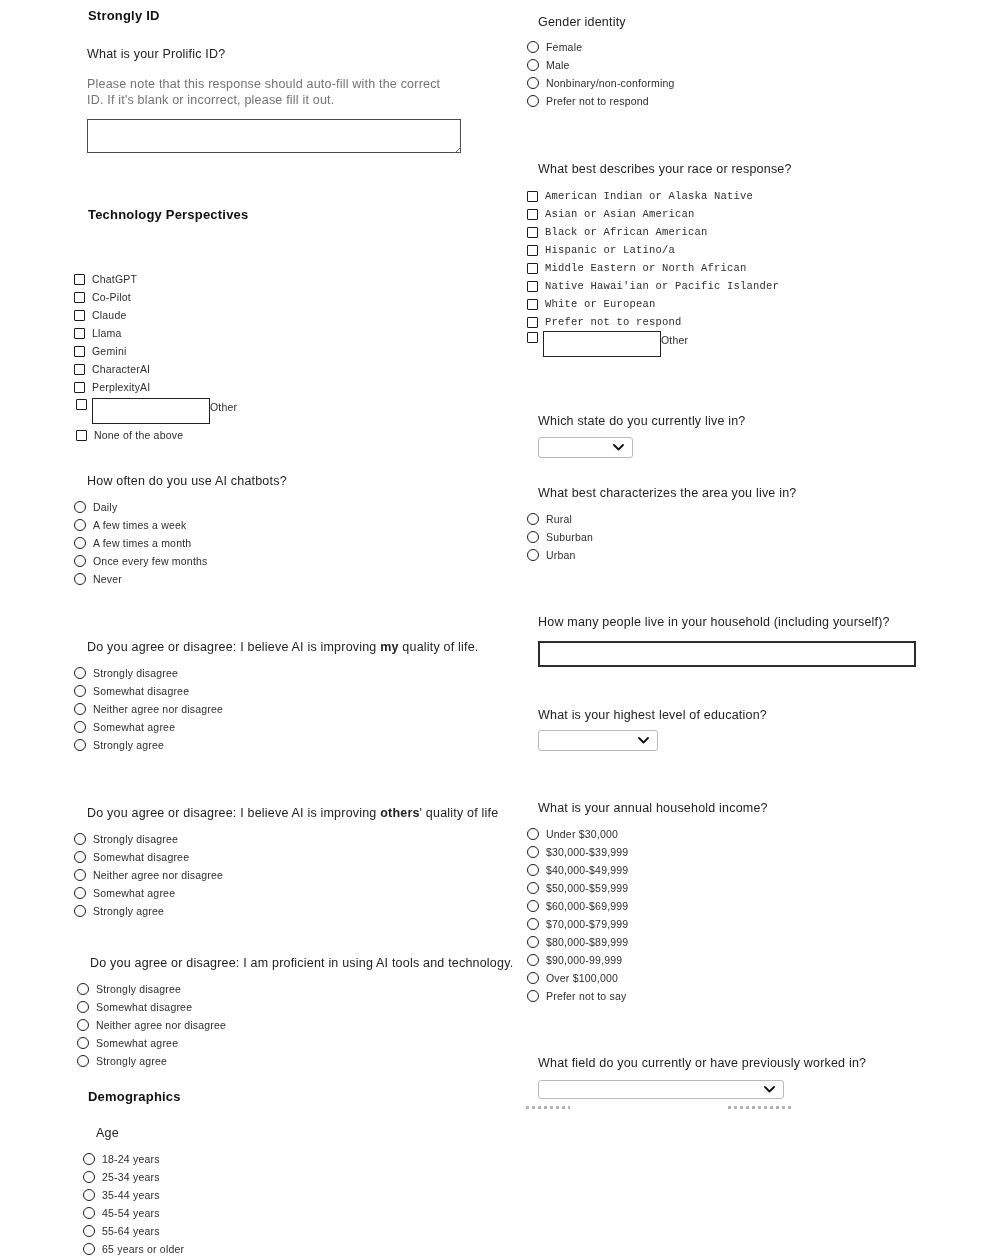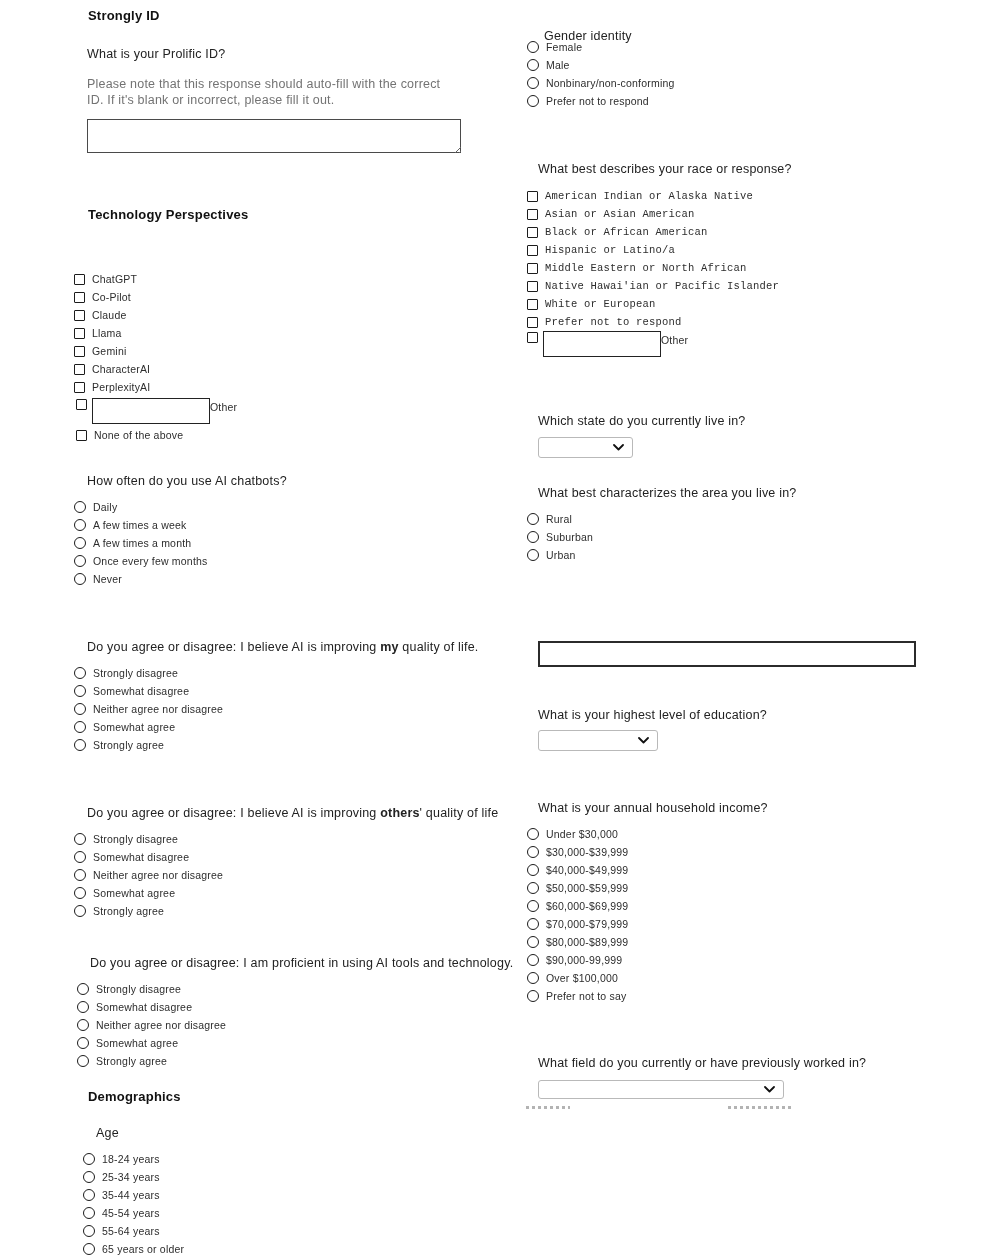--- a/index.html
+++ b/index.html
@@ -246,21 +246,21 @@
         <span class="radio"></span>
         <span class="opt-label">55-64 years</span>
       </label>
 
       <label class="opt-row">
         <span class="radio"></span>
         <span class="opt-label">65 years or older</span>
       </label>
     </div>
 
-  <div class="abs question" style="left:538px;top:28px;margin-left:6px;">Gender identity</div>
+  <div class="abs question" style="left:538px;top:14px;">Gender identity</div>
 
   <div class="abs opt-list" style="left:527px;top:38px;">
 
       <label class="opt-row">
         <span class="radio"></span>
         <span class="opt-label">Female</span>
       </label>
 
       <label class="opt-row">
         <span class="radio"></span>
@@ -351,20 +351,21 @@
         <span class="radio"></span>
         <span class="opt-label">Suburban</span>
       </label>
 
       <label class="opt-row">
         <span class="radio"></span>
         <span class="opt-label">Urban</span>
       </label>
     </div>
 
+  <div class="abs question" style="left:538px;top:614px;">How many people live in your household (including yourself)?</div>
 
   <input class="abs text-input" style="left: 538px; top: 641px; width: 378px; height: 26px;">
 
   <div class="abs question" style="left:538px;top:707px;">What is your highest level of education?</div>
 
   <div class="abs selectbox" style="left:538px;top:730px;width:120px;height:21px;">
     <span></span>
     <svg width="11" height="7" viewBox="0 0 11 7">
         <polyline points="1,1 5.5,5.5 10,1" fill="none" stroke="#111" stroke-width="1.8" stroke-linecap="round" stroke-linejoin="round"></polyline>
       </svg>

